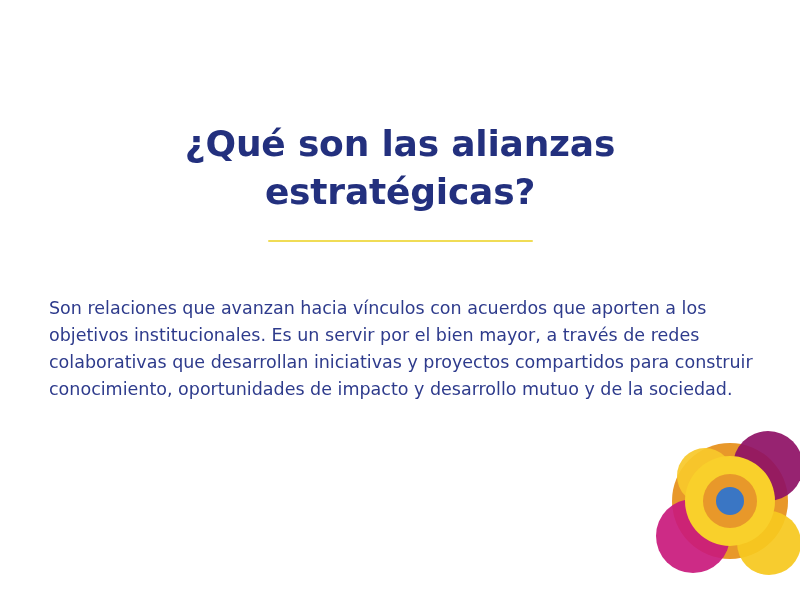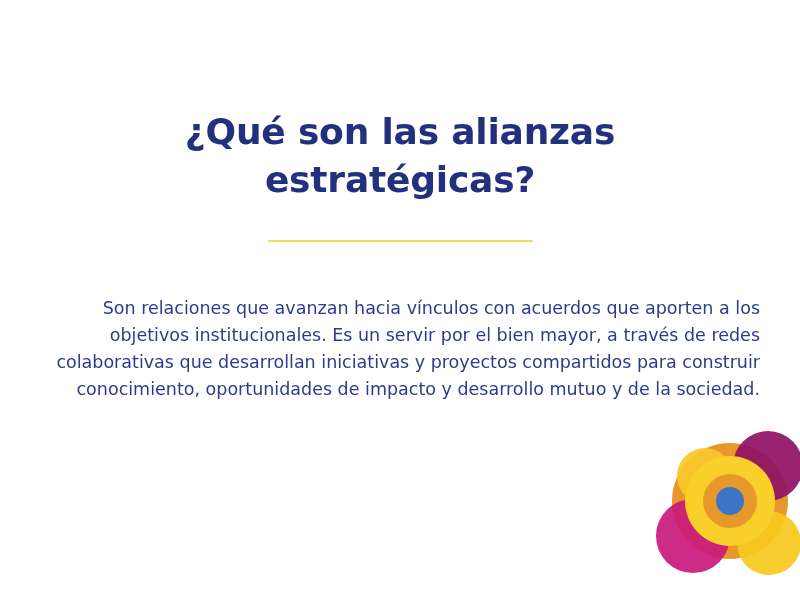--- a/index.html
+++ b/index.html
@@ -23,21 +23,21 @@
 
   
   .title-block {
     position: absolute;
     left: 100px;
     top: 108px;
     width: 600px;
     text-align: center;
   }
   .slide-title {
-    margin: 0;
+    margin: 12px;
     font-family: "DejaVu Sans", sans-serif;
     font-weight: bold;
     font-size: 36px;
     line-height: 1.32;
     letter-spacing: -0.2px;
     color: #23307E;
     white-space: pre-line;
   }
 
   
@@ -52,24 +52,24 @@
   .divider-line {
     width: 265px;
     height: 2px;
     background: #F0DC56;
     border-radius: 1px;
   }
 
   
   .body-block {
     position: absolute;
-    left: 40px;
+    left: 49px;
     top: 295px;
     width: 720px;
-    text-align: right;
+    text-align: left;
   }
   .body-text {
     margin: 0;
     font-family: "DejaVu Sans", sans-serif;
     font-weight: normal;
     font-size: 17.5px;
     line-height: 1.54;
     color: #2E3B8C;
   }
 

